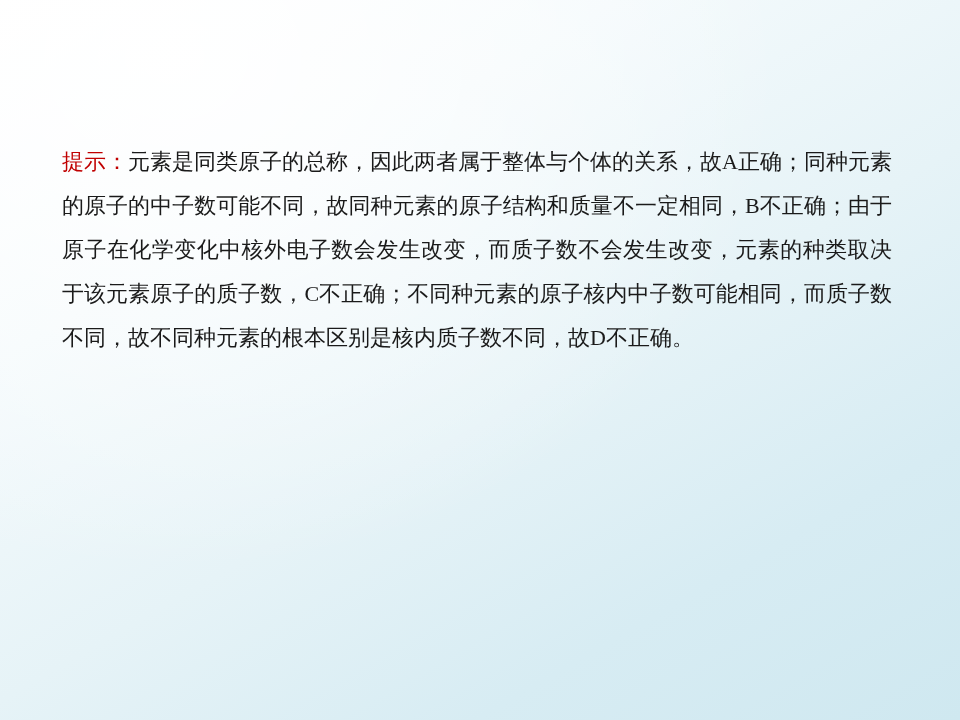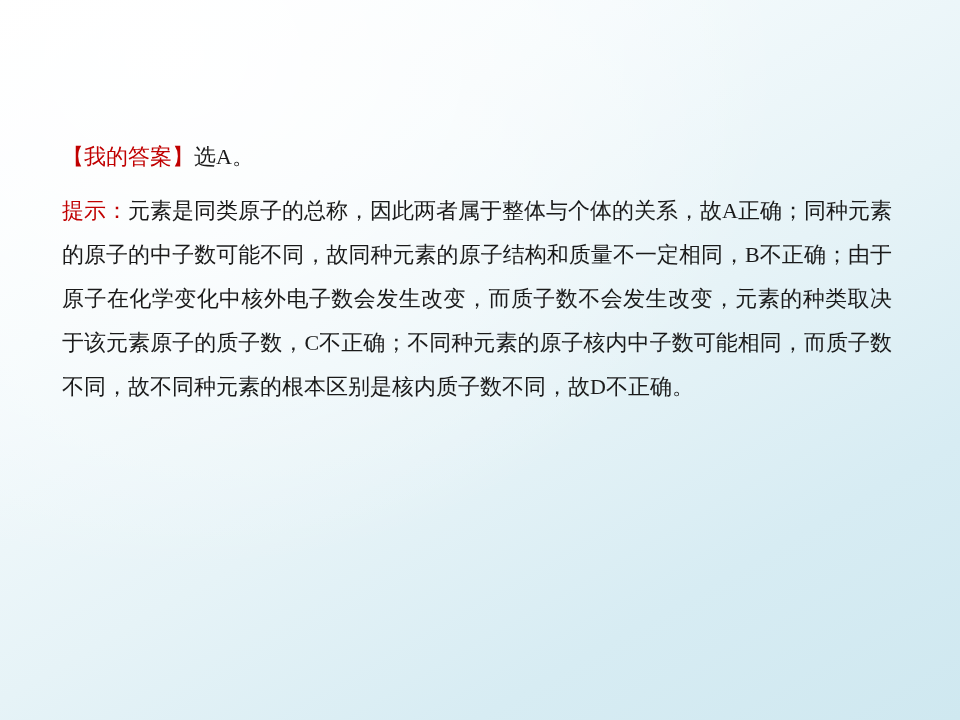--- a/index.html
+++ b/index.html
@@ -62,22 +62,19 @@
   .hint-text {
     color: #1a1a1a;
   }
 </style>
 </head>
 <body>
 
 <div class="slide">
   <div class="content">
 
-    <div class="answer-line">
-      <span class="answer-label">【我的答案】</span><span class="answer-rest">选A。</span>
-    </div>
 
     <div class="hint-block">
       <span class="hint-label">提示：</span><span class="hint-text">元素是同类原子的总称，因此两者属于整体与个体的关系，故A正确；同种元素的原子的中子数可能不同，故同种元素的原子结构和质量不一定相同，B不正确；由于原子在化学变化中核外电子数会发生改变，而质子数不会发生改变，元素的种类取决于该元素原子的质子数，C不正确；不同种元素的原子核内中子数可能相同，而质子数不同，故不同种元素的根本区别是核内质子数不同，故D不正确。</span>
     </div>
 
   </div>
 </div>
 
 </body></html>

